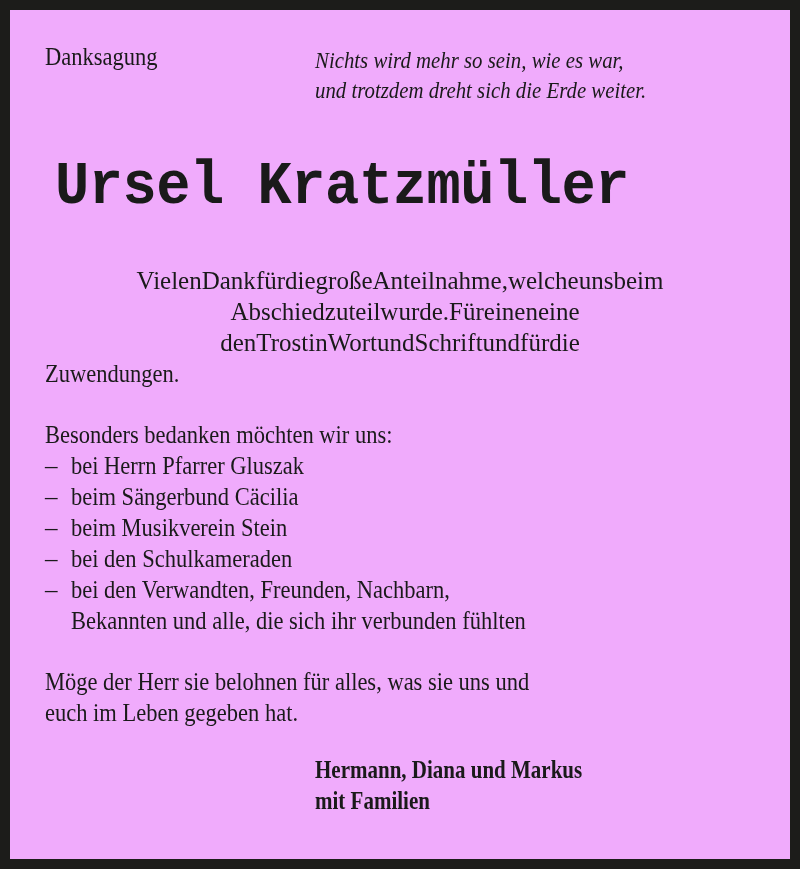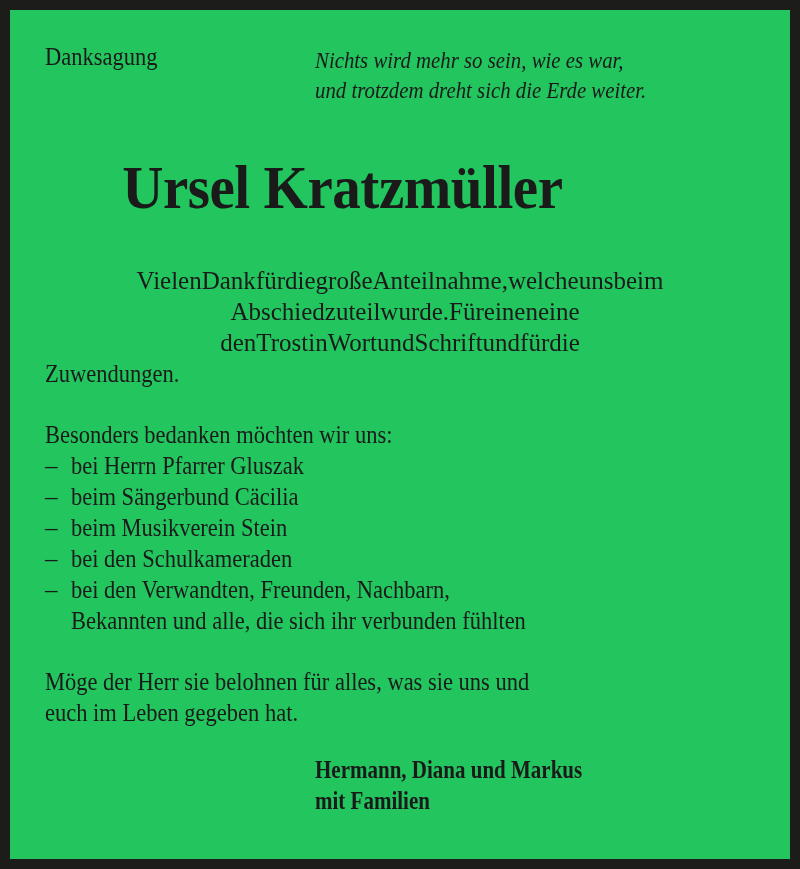--- a/index.html
+++ b/index.html
@@ -3,29 +3,29 @@
 <meta charset="utf-8">
 <style>
   html, body { margin: 0; padding: 0; }
   body {
     width: 800px; height: 869px; background: #1c1c1a;
     font-family: "Liberation Serif", "DejaVu Serif", serif;
     color: #1a1a1a; position: relative; overflow: hidden;
   }
   .card {
     position: absolute; left: 10px; top: 10px; width: 780px; height: 849px;
-    background: #22c55e;
+    background: #f0abfc;
   }
   .ln {
     position: absolute; white-space: nowrap; transform-origin: 0 0;
     font-size: 25px; line-height: 31px;
   }
   .title {
     position: absolute; left: 0; width: 664px; top: 142px; text-align: center;
-    font-size: 62px; font-weight: bold; letter-spacing: -0.5px; line-height: 70px;
+    font-size: 62px; font-weight: bold; letter-spacing: -0.5px; line-height: 70px; font-family: Liberation Mono, monospace;
   }
   .title span { display: inline-block; transform: scaleX(0.92); }
   .quote { font-style: italic; font-size: 23px; }
   .sig { font-weight: bold; }
   .just { display: flex; justify-content: center; }
 </style>
 </head>
 <body>
 
 <div class="card">

